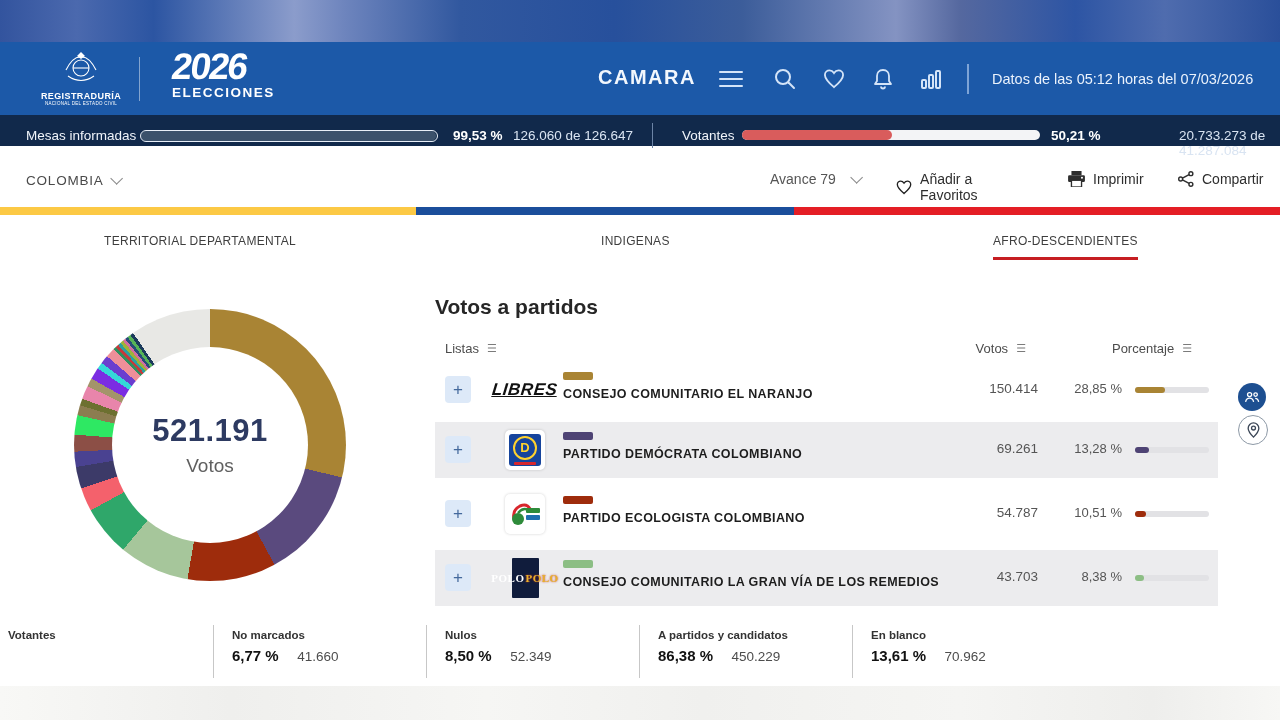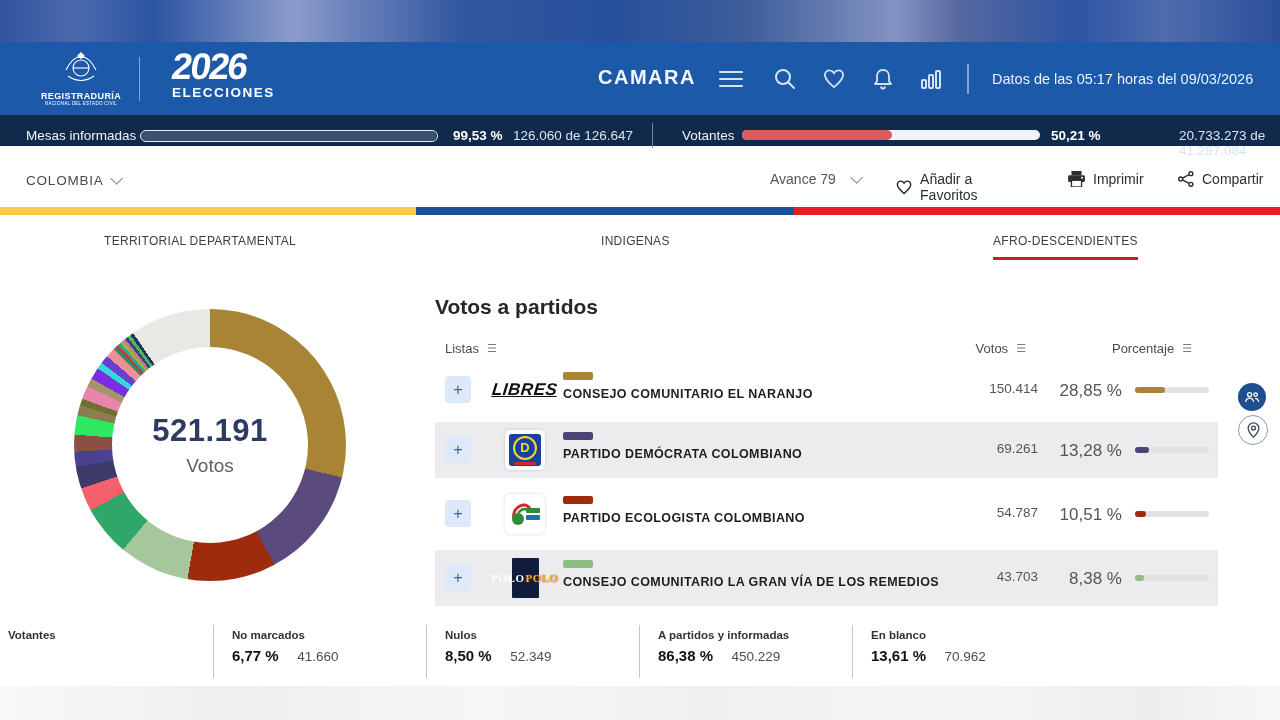--- a/index.html
+++ b/index.html
@@ -75,21 +75,21 @@
   .logo-demo .ring{width:20px;height:20px;border:2px solid #ffd22e;border-radius:50%;color:#ffd22e;font-weight:800;font-size:13px;line-height:19px;text-align:center;}
   .logo-demo .ml{width:22px;height:3px;background:#d8262c;margin-top:2px;border-radius:1px;}
   .logo-polo{width:27px;height:40px;background:#101c3c;border-radius:1px;display:flex;flex-direction:row;align-items:center;justify-content:center;gap:1px;}
   .logo-polo .l1{color:#fff;font-size:11px;font-weight:800;font-family:"Liberation Serif",serif;letter-spacing:.5px;}
   .logo-polo .l2{color:#e8b22a;font-size:11px;font-weight:800;font-family:"Liberation Serif",serif;letter-spacing:.5px;
      text-shadow:0 0 2px #c0392b;}
   .nameblock{position:absolute;left:128px;top:10px;width:420px;}
   .swatch{display:block;width:30px;height:8px;border-radius:2px;margin-bottom:4px;}
   .pname{font-size:12.5px;font-weight:bold;color:#1d1d1d;letter-spacing:.4px;}
   .votes{position:absolute;right:180px;top:19px;font-size:13.5px;color:#555;}
-  .pctv{position:absolute;right:96px;top:19px;font-size:17px;color:#555;}
+  .pctv{position:absolute;right:96px;top:19px;font-size:13px;color:#555;}
   .minibar{position:absolute;left:700px;top:25px;width:74px;height:6px;background:#e2e2e5;border-radius:3px;}
   .minibar i{display:block;height:100%;border-radius:3px;}
 
   
   .fab{position:absolute;left:1238px;width:28px;height:28px;border-radius:50%;display:flex;align-items:center;justify-content:center;cursor:pointer;}
   .fab.users{top:383px;background:#1d4f91;}
   .fab.pin{top:415px;background:#fff;border:1px solid #8d99a6;}
 
   
   .stats{position:absolute;left:0;top:625px;width:1280px;height:53px;display:flex;}
@@ -158,21 +158,21 @@
     <div class="hicon" style="left:918px">
       <svg width="22" height="22" viewBox="0 0 22 22">
           <g fill="none" stroke="#d4e4f8" stroke-width="2">
             <rect x="2" y="12" width="4" height="8" rx="1"></rect>
             <rect x="9" y="7" width="4" height="13" rx="1"></rect>
             <rect x="16" y="3" width="4" height="17" rx="1"></rect>
           </g>
         </svg>
     </div>
     <div class="hdr-divider2"></div>
-    <div class="hdr-date">Datos de las 05:17 horas del 09/03/2026</div>
+    <div class="hdr-date">Datos de las 05:12 horas del 07/03/2026</div>
   </div>
 
   <div class="progrow">
     <div class="prog-label" style="left:26px">Mesas informadas</div>
     <div class="pill outline" style="left:140px;width:296px">
       <span class="fill" style="background: rgba(255, 255, 255, 0.16); width: 99.53%;"></span>
     </div>
     <div class="prog-pct" style="left:453px">99,53 %</div>
     <div class="prog-detail" style="left:513px">126.060 de 126.647</div>
     <div class="prog-divider"></div>
@@ -336,21 +336,21 @@
         <div class="slabel">No marcados</div>
     <div class="srow"><span class="spct">6,77 %</span>
     <span class="sval">41.660</span></div>
       </div>
       <div class="stat">
         <div class="slabel">Nulos</div>
     <div class="srow"><span class="spct">8,50 %</span>
     <span class="sval">52.349</span></div>
       </div>
       <div class="stat">
-        <div class="slabel">A partidos y informadas</div>
+        <div class="slabel">A partidos y candidatos</div>
     <div class="srow"><span class="spct">86,38 %</span>
     <span class="sval">450.229</span></div>
       </div>
       <div class="stat">
         <div class="slabel">En blanco</div>
     <div class="srow"><span class="spct">13,61 %</span>
     <span class="sval">70.962</span></div>
       </div>
     </div>
 

